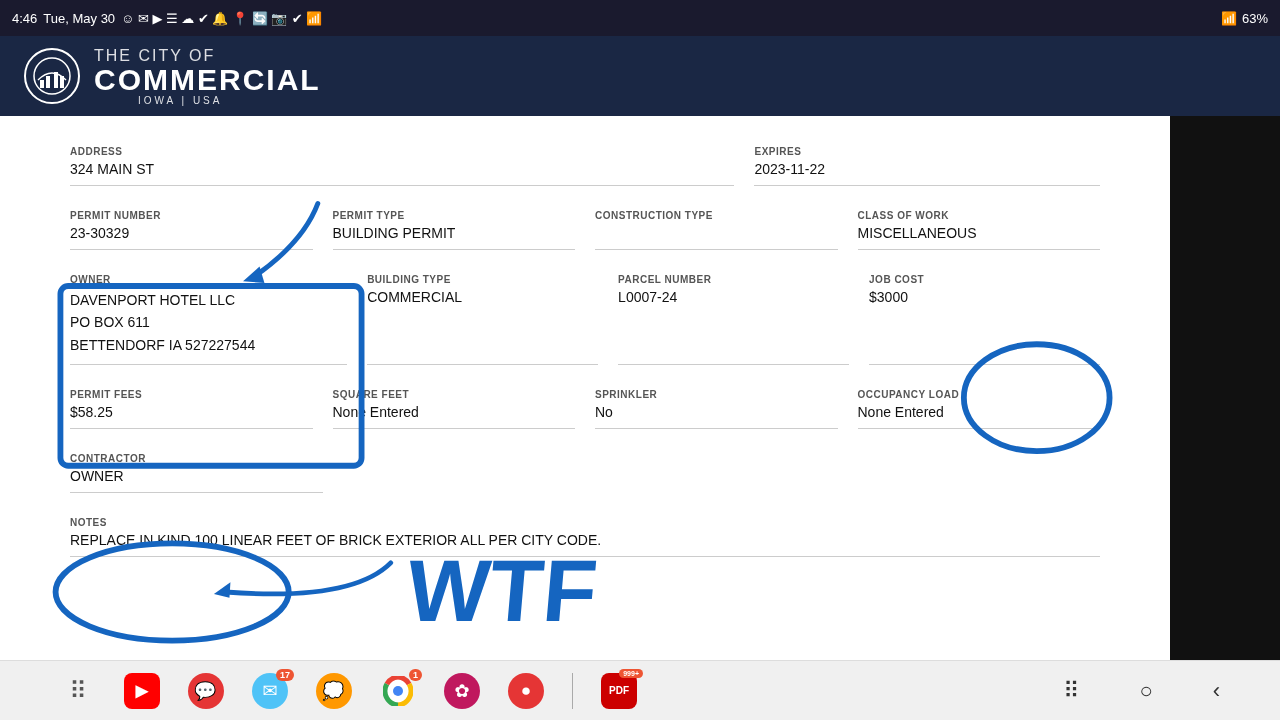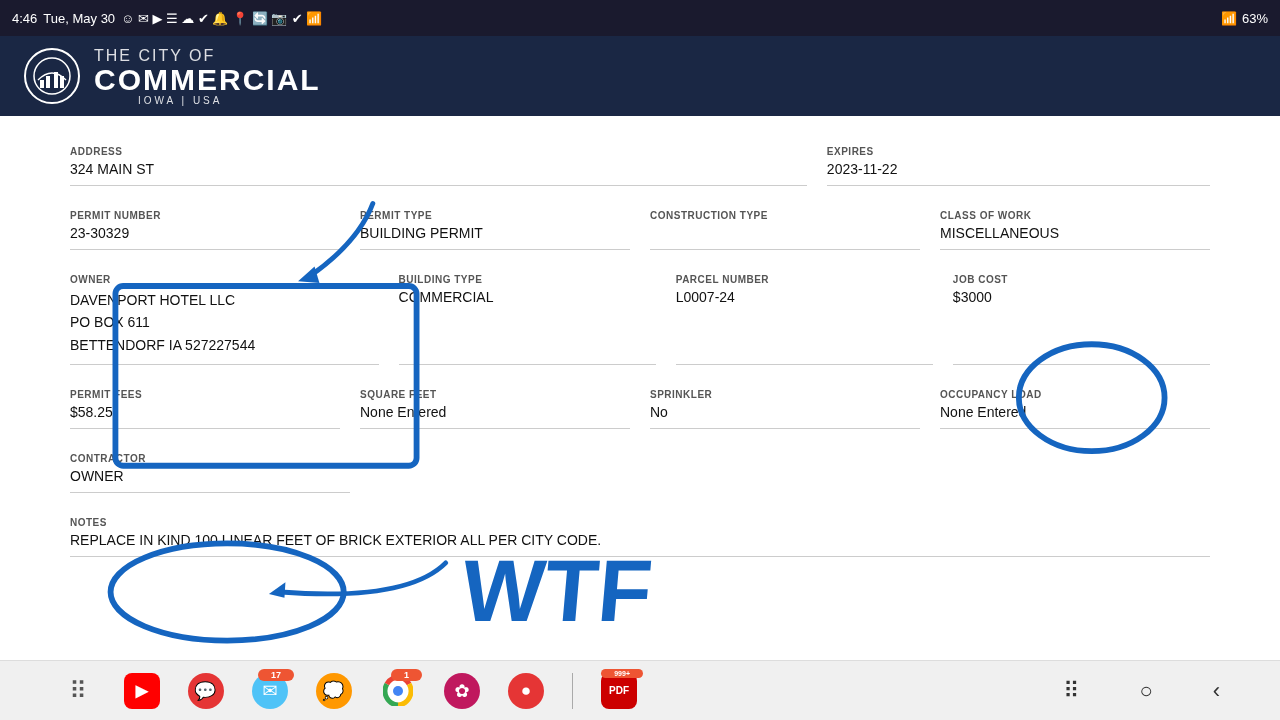--- a/index.html
+++ b/index.html
@@ -71,21 +71,21 @@
     .logo-text .state-line {
       font-size: 10px;
       letter-spacing: 3px;
       opacity: 0.85;
       padding-left: 44px;
     }
 
     
     .main-content {
       background: #fff;
-      width: 1280px;
+      width: 1170px;
       padding: 20px 70px 10px 70px;
       position: relative;
     }
 
     .field-row {
       display: flex;
       margin-bottom: 0;
     }
     .field-col {
       flex: 1;
@@ -139,21 +139,21 @@
       position: relative;
     }
     .badge {
       position: absolute;
       top: -4px;
       right: -6px;
       background: #e53;
       color: #fff;
       font-size: 9px;
       border-radius: 8px;
-      padding: 1px 13px;
+      padding: 1px 4px;
       font-weight: 700;
     }
     .bottom-nav { display: flex; gap: 60px; align-items: center; }
     .nav-btn { font-size: 22px; color: #333; }
 
     
     .annotation-layer {
       position: absolute;
       top: 0; left: 0;
       width: 100%;

